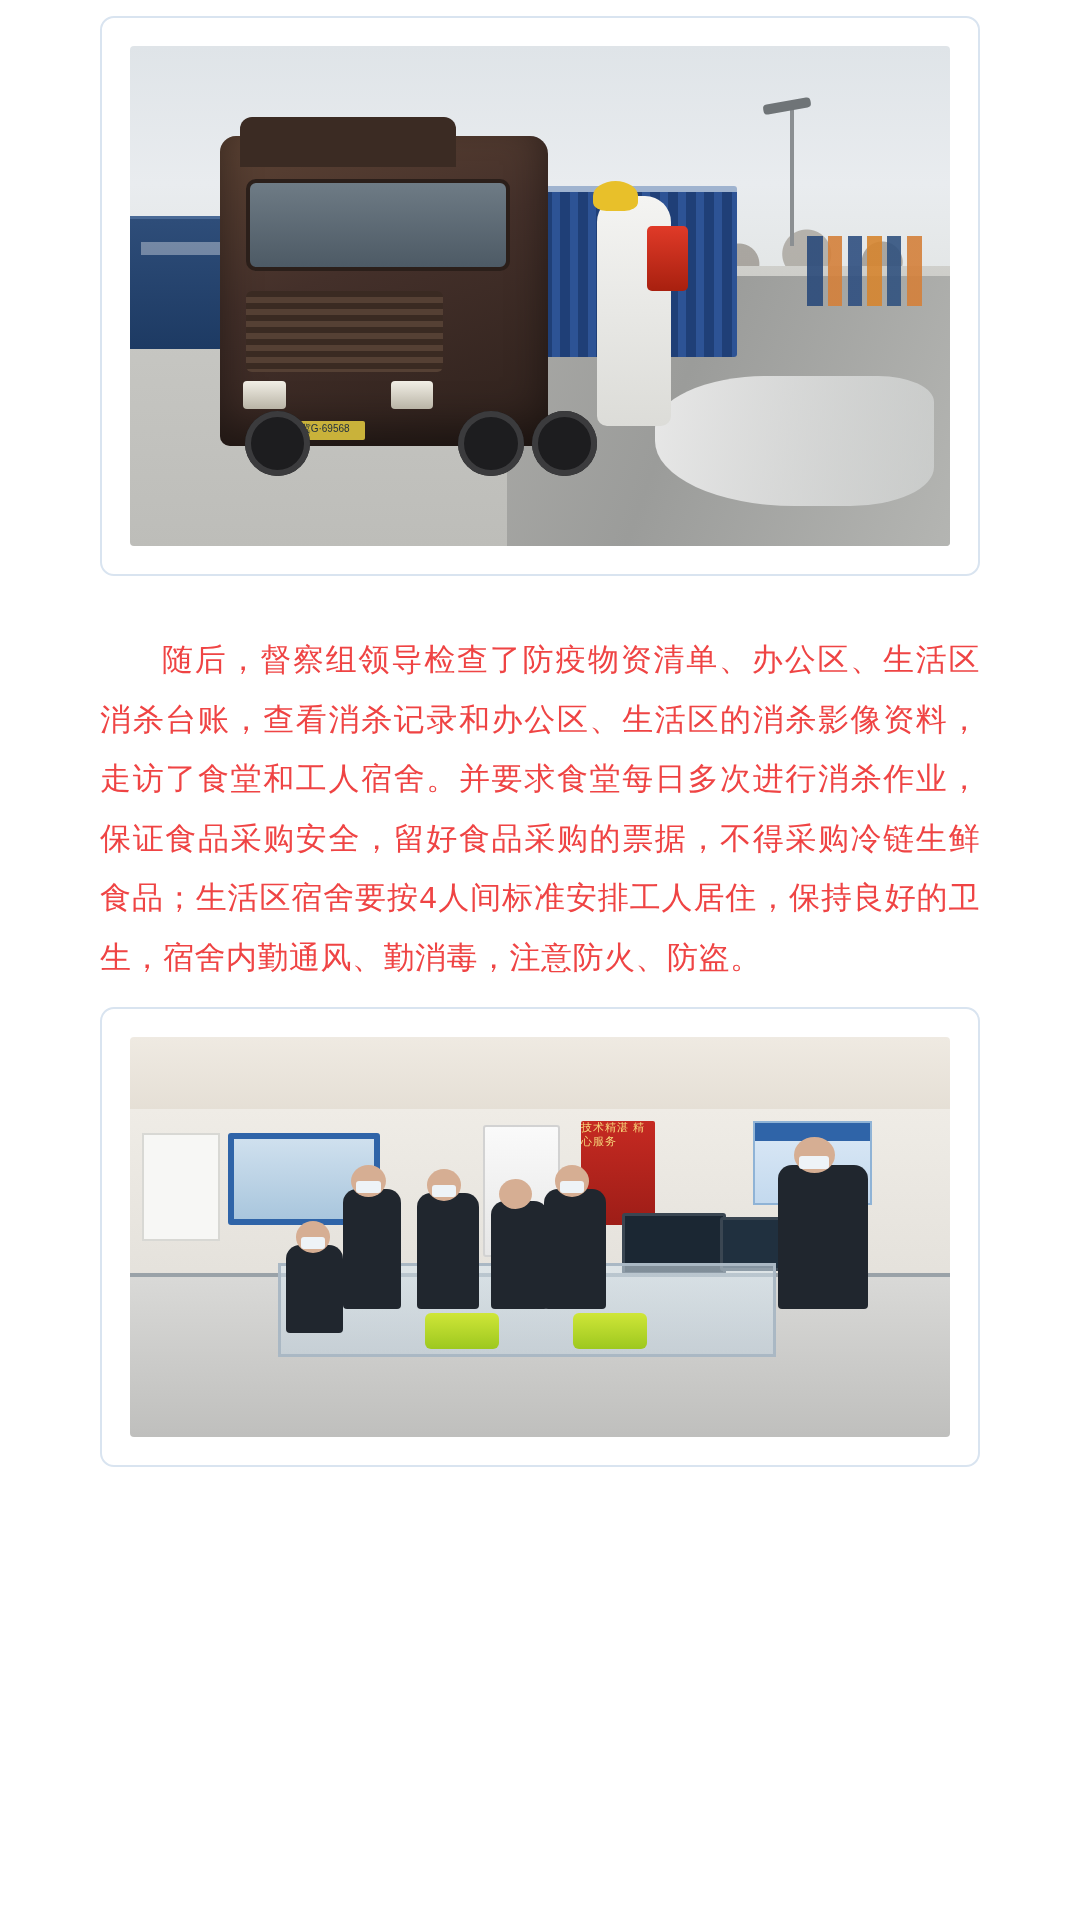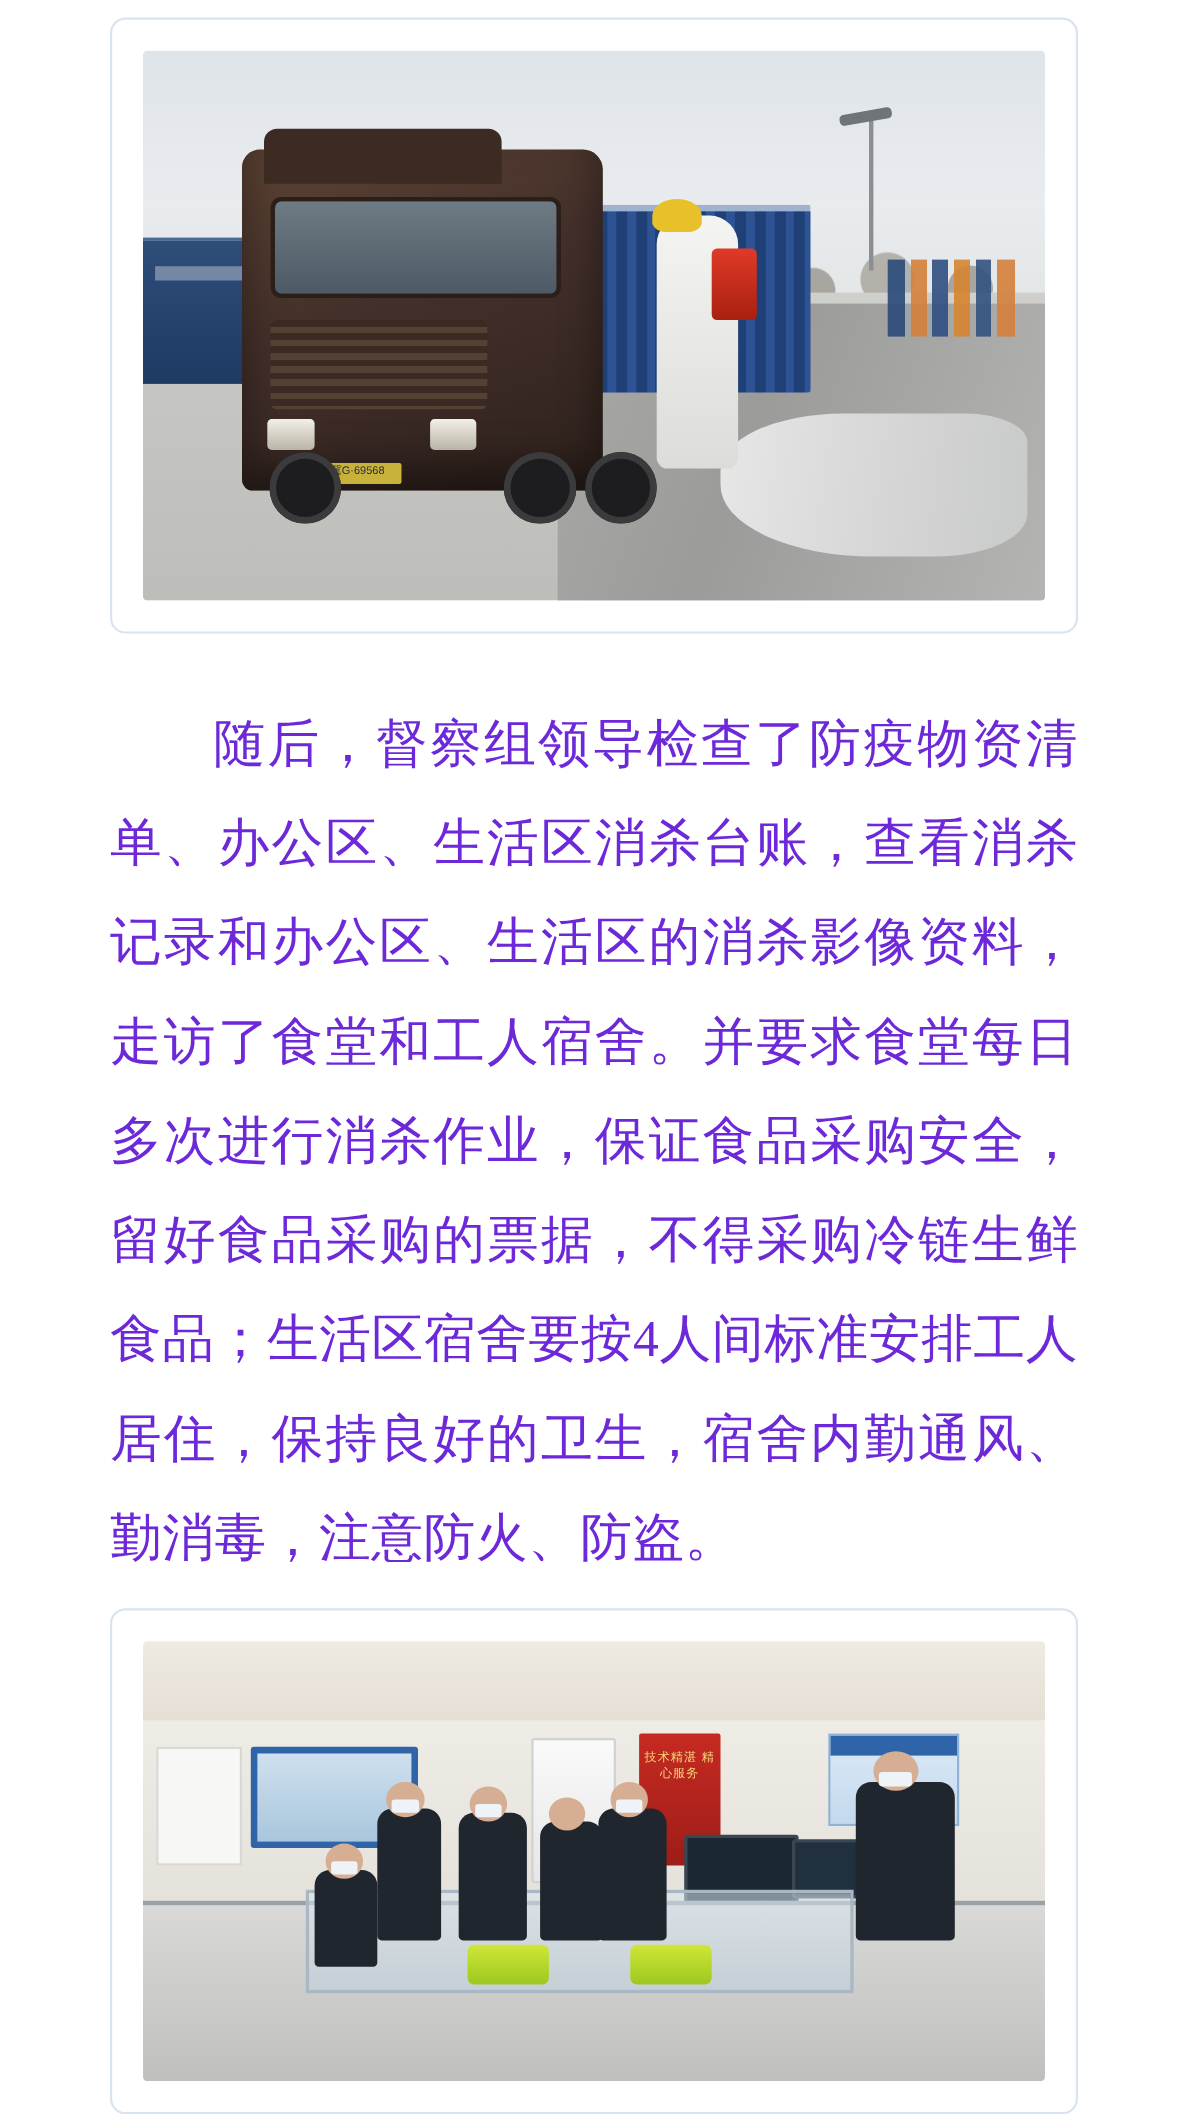--- a/index.html
+++ b/index.html
@@ -185,21 +185,21 @@
     border: 6px solid #2f64a8; border-radius: 3px;
   }
   .o-board-left {
     position: absolute; left: 1.5%; top: 24%; width: 9%; height: 26%;
     background: #f7f7f5; border: 2px solid #d8d8d4;
   }
   .o-banner {
     position: absolute; left: 55%; top: 21%; width: 9%; height: 26%;
     background: linear-gradient(#c62a22, #9d1d17);
     border-radius: 2px;
-    color: #f6d67a; font-size: 11px; text-align: center; padding-top: 16px;
+    color: #f6d67a; font-size: 11px; text-align: left; padding-top: 0;
     line-height: 1.25; letter-spacing: 1px;
   }
   .o-poster {
     position: absolute; left: 76%; top: 21%; width: 14%; height: 20%;
     background: linear-gradient(#dce9f6, #c3d9ee);
     border: 2px solid #8fb3d6;
   }
   .o-poster::before {
     content: ""; position: absolute; left: 0; top: 0; width: 100%; height: 22%;
     background: #2f64a8;
@@ -242,27 +242,27 @@
   .o-vest {
     position: absolute; bottom: 22%;
     background: linear-gradient(#cfe638, #9dc81f);
     border-radius: 6px;
   }
 
   
   .body-text {
     width: 880px;
     margin: 56px auto 0 auto;
-    font-size: 47px;
+    font-size: 31px;
     line-height: 1.92;
     letter-spacing: .5px;
     text-align: justify;
     text-indent: 2em;
-    color: #6d28d9;
-    font-family: Liberation Serif, serif;
+    color: #ef4444;
+    font-family: Liberation Mono, monospace;
   }
 </style>
 </head>
 <body>
 
 <div class="article">
 
   <div class="img-card top">
     <div class="photo top-photo">
       <div class="sky"></div>

